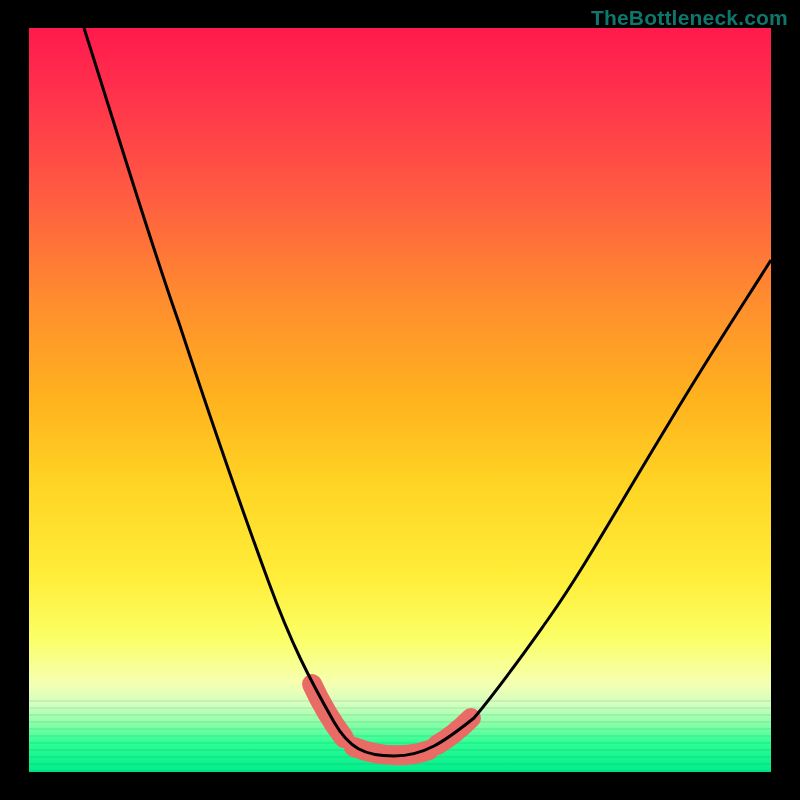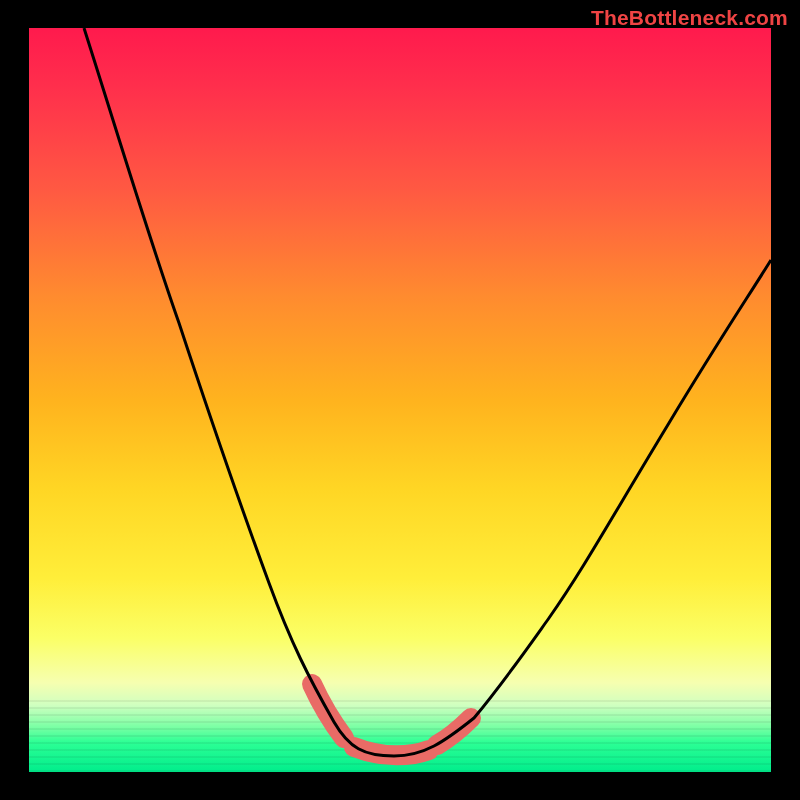--- a/index.html
+++ b/index.html
@@ -52,21 +52,21 @@
       rgba(0,0,0,0) 7px
     );
   }
   .watermark {
     position: absolute;
     top: 6px;
     right: 12px;
     font-family: Arial, Helvetica, sans-serif;
     font-size: 21px;
     font-weight: 600;
-    color: #ef4444;
+    color: #0f766e;
     letter-spacing: 0.2px;
   }
   svg.curve {
     position: absolute;
     left: 0; top: 0;
     width: 742px;
     height: 744px;
   }
   .curve-path {
     fill: none;

